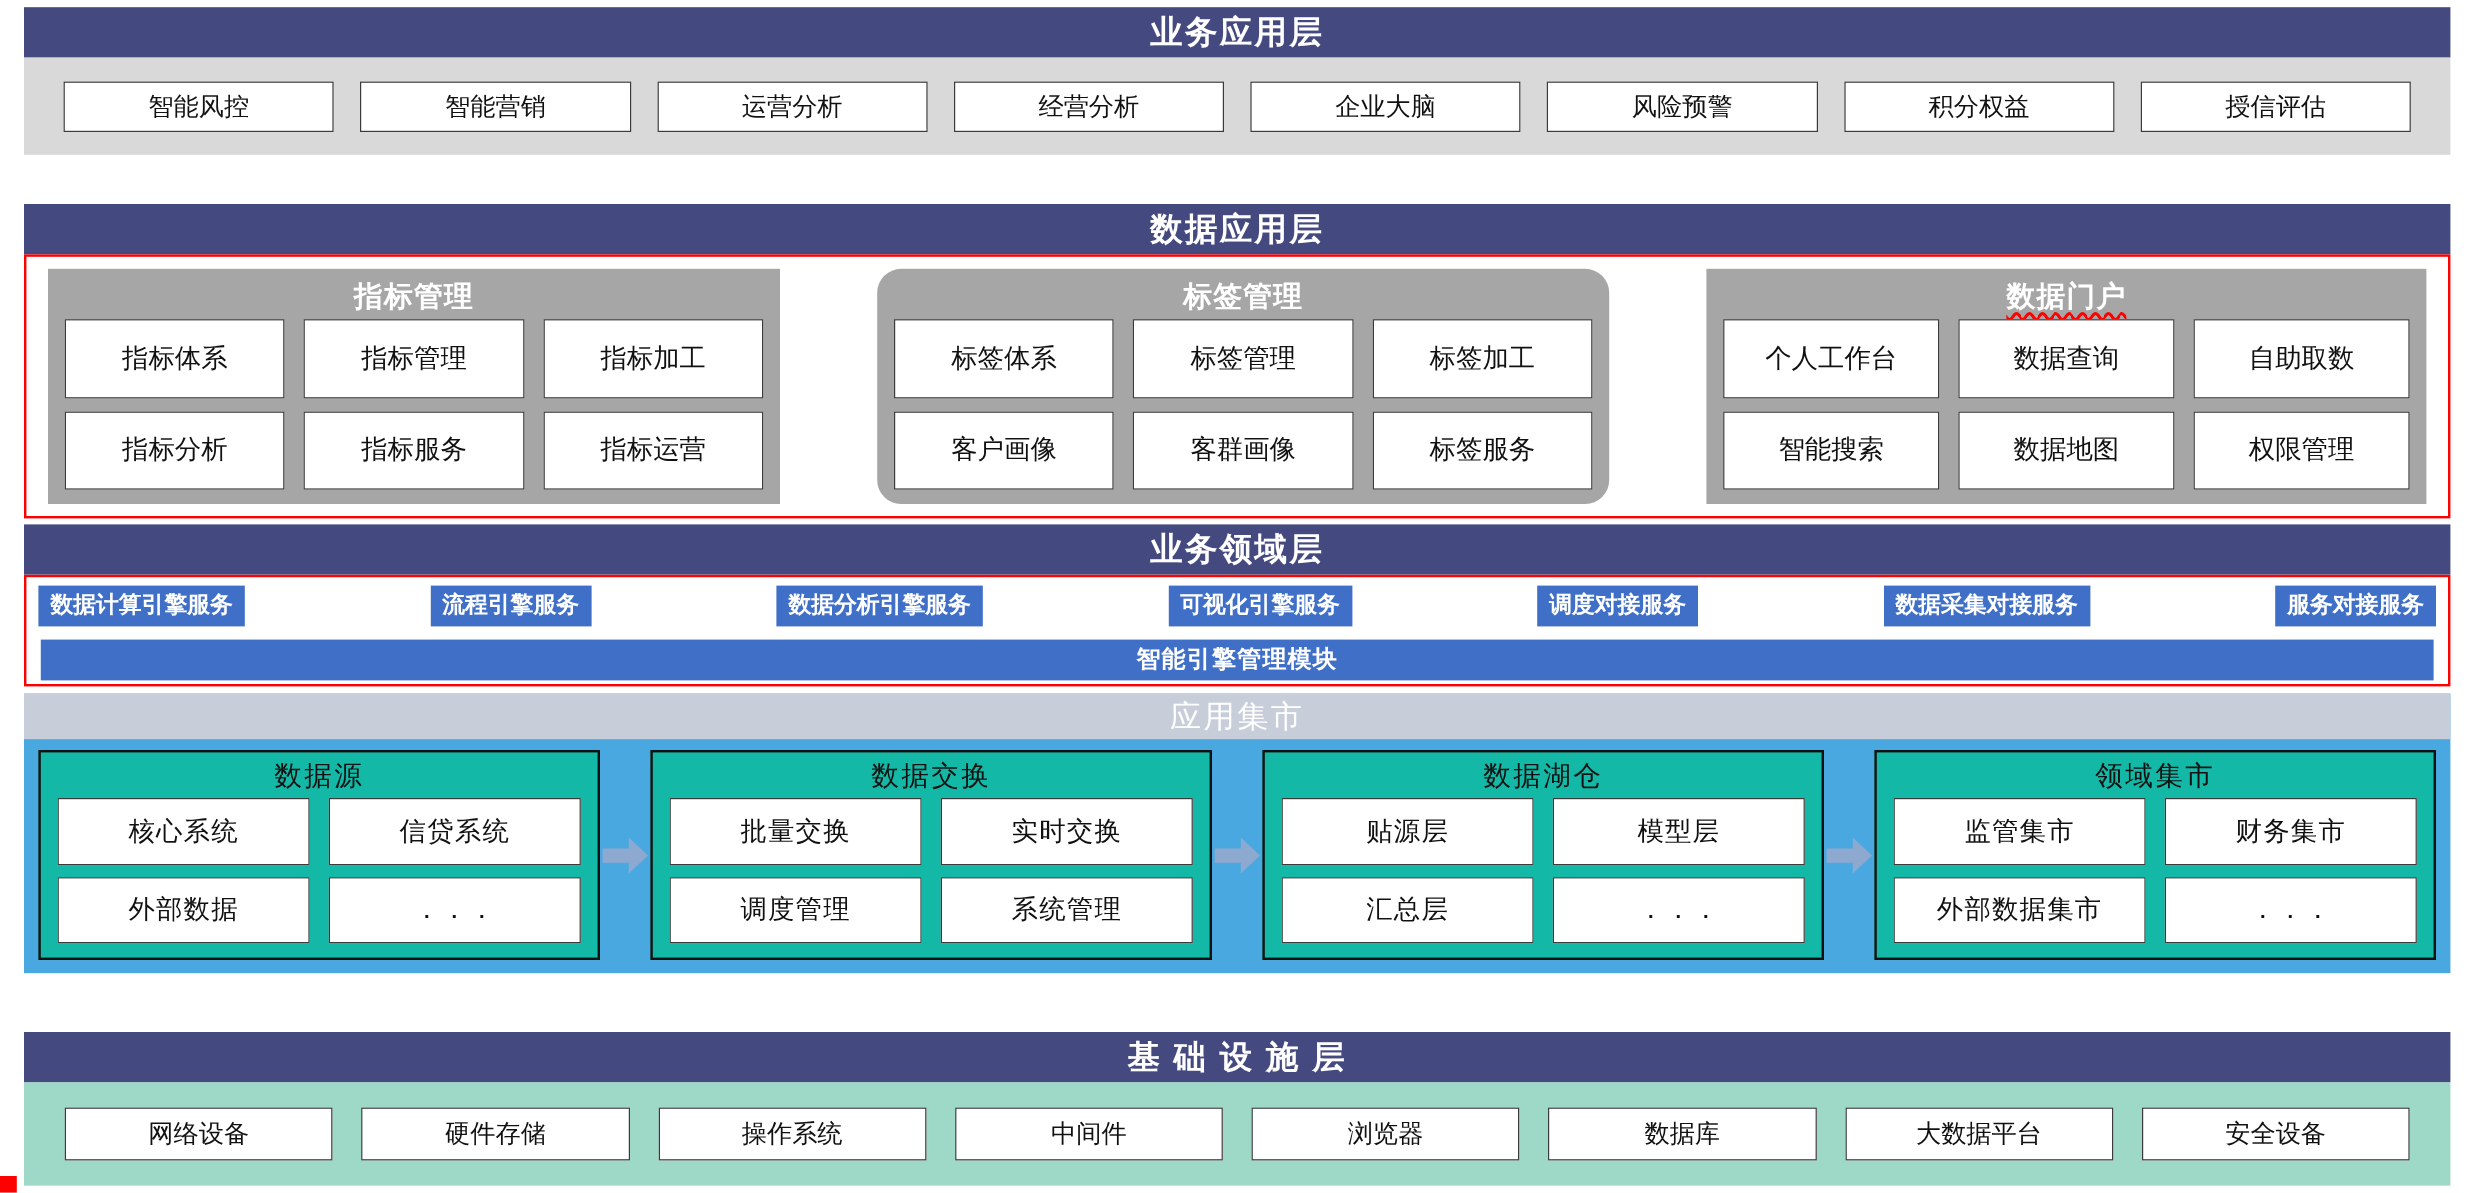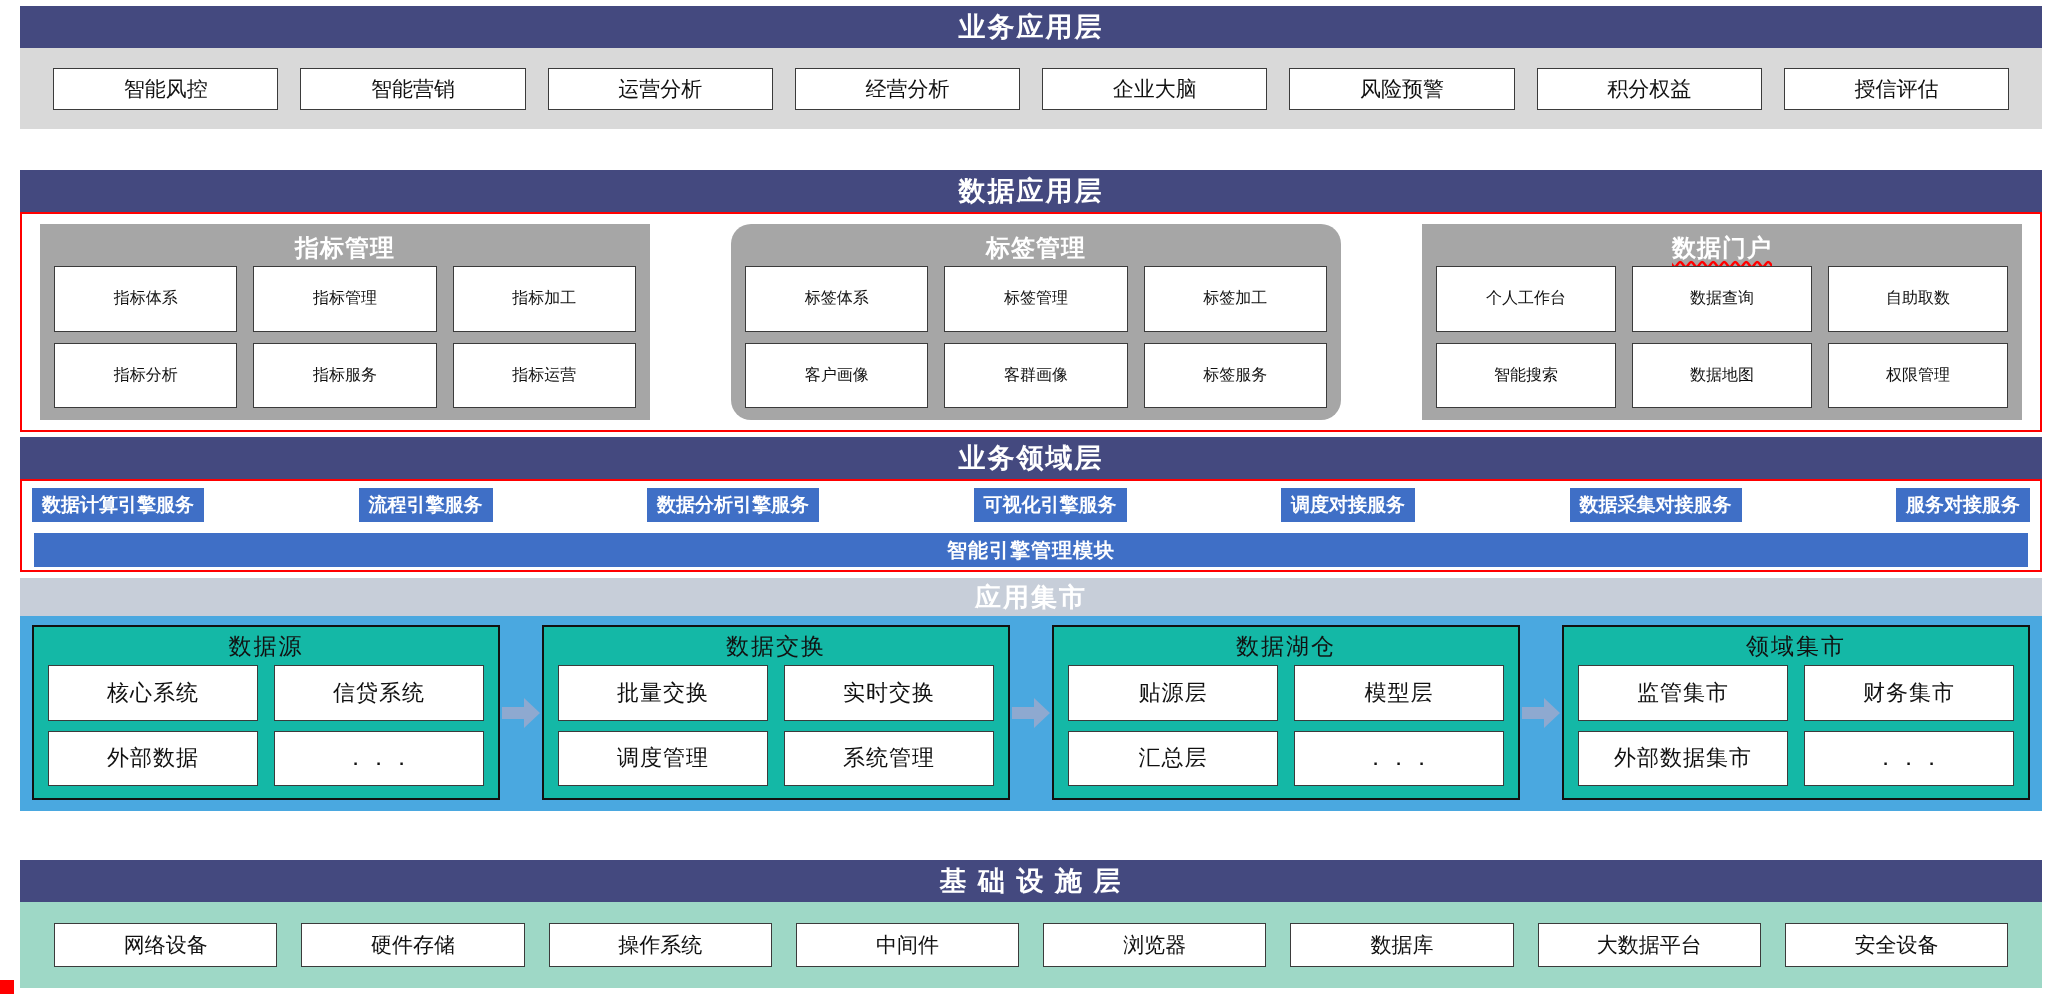--- a/index.html
+++ b/index.html
@@ -116,21 +116,21 @@
     text-underline-offset: 5px;
   }
   .group-grid {
     flex: 1;
     display: grid;
     grid-template-columns: repeat(3, 1fr);
     grid-auto-rows: 1fr;
     gap: 11px 16px;
   }
   .group .chip {
-    font-size: 16px;
+    font-size: 22px;
     text-align: center;
   }
   .group-a { width: 610px; }
   .group-b { width: 610px; border-radius: 20px; }
   .group-c { width: 600px; }
 
   
   .layer3 {
     position: absolute;
     left: 20px;
@@ -197,21 +197,21 @@
   .layer4 .body {
     background: #4aa8e0;
     height: 233px;
     box-sizing: border-box;
     padding: 0;
   }
   .market-bar {
     background: #c7ced9;
     color: #ffffff;
     font-size: 26px;
-    font-weight: bold;
+    font-weight: normal;
     text-align: center;
     line-height: 38px;
     height: 38px;
     letter-spacing: 2px;
   }
   .pipeline {
     display: flex;
     align-items: center;
     padding: 8px 12px 10px 12px;
     box-sizing: border-box;

